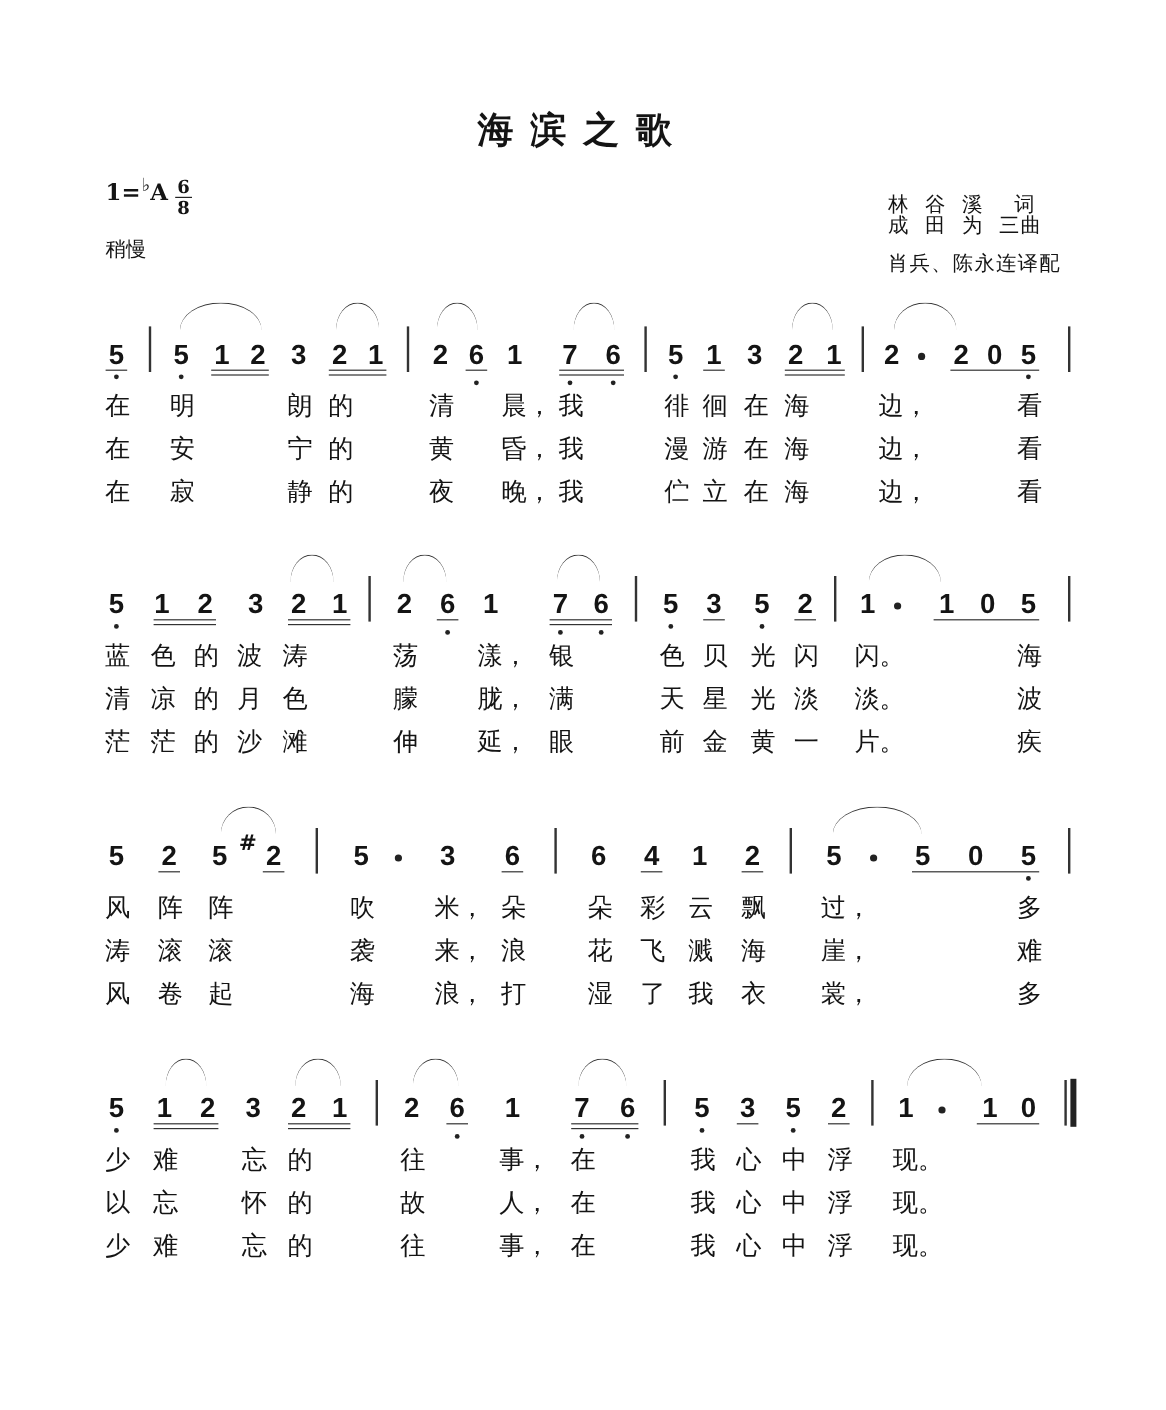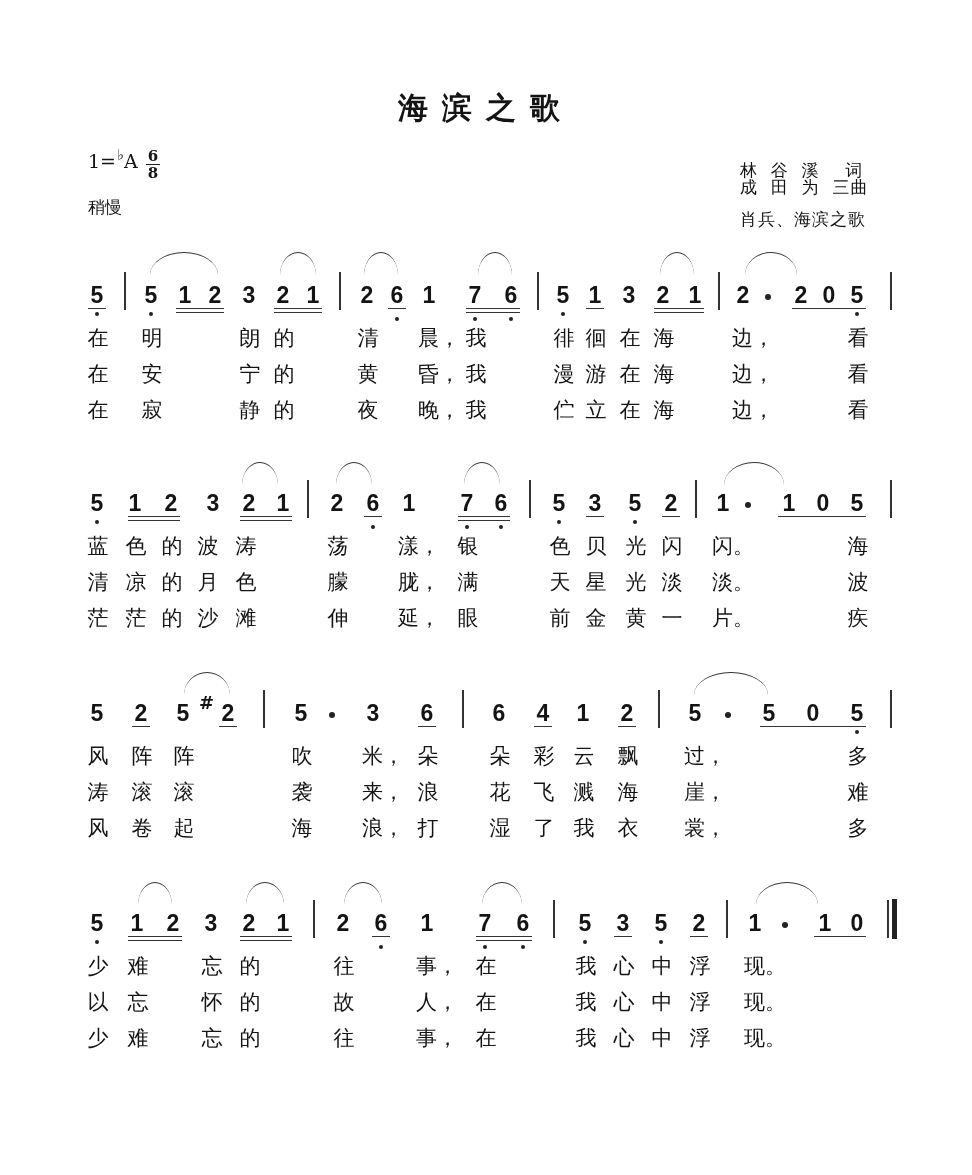--- a/index.html
+++ b/index.html
@@ -1,20 +1,20 @@
 <!DOCTYPE html>
 <html><head>
 <meta charset="utf-8">
 <style>
   html, body { margin:0; padding:0; background:#ffffff; }
   body { width:972px; height:1175px; position:relative; overflow:hidden; color:#141414;
          font-family: "DejaVu Sans", "Liberation Sans", sans-serif; }
   .abs { position:absolute; }
   .title { left:0; width:972px; top:88px; text-align:center; font-size:30px; letter-spacing:14px; font-weight:bold; }
-  .key { left:88px; top:150px; font-size:19px; font-family:"DejaVu Serif", serif; font-weight:normal; }
+  .key { left:88px; top:150px; font-size:19px; font-family:"DejaVu Serif", serif; font-weight:bold; }
   .key .flat { font-size:15px; position:relative; top:-8px; margin-left:1px; }
   .frac { position:absolute; left:146px; top:148px; font-size:15px; font-weight:bold; text-align:center; font-family:"DejaVu Serif", serif; line-height:16px; width:14px; }
   .frac .line { border-top:1.5px solid #222; }
   .tempo { left:88px; top:196px; font-size:17px; }
   .credit { left:740px; font-size:17px; letter-spacing:1px; white-space:pre; }
 
   .note { position:absolute; width:22px; text-align:center; font-size:23px; font-weight:bold; font-family:"Liberation Sans", "DejaVu Sans", sans-serif; line-height:26px; }
   .dotb::after { content:""; position:absolute; left:9px; top:30px; width:4px; height:4px; border-radius:50%; background:#222; }
   .dotb.u2::after { top:35px; }
   .augdot { position:absolute; width:6px; height:6px; border-radius:50%; background:#222; }
@@ -33,21 +33,21 @@
 
 <div class="abs key"><span>1=</span><span class="flat">♭</span><span>A</span></div>
 <div class="frac">
     <div>6</div>
     <div class="line"></div>
     <div>8</div>
   </div>
 <div class="abs tempo">稍慢</div>
 <div class="abs credit" style="top:159px">林  谷  溪    词</div>
 <div class="abs credit" style="top:176px">成  田  为  三曲</div>
-<div class="abs credit" style="top:208px">肖兵、海滨之歌</div>
+<div class="abs credit" style="top:208px">肖兵、陈永连译配</div>
 
 <div>
 
   <div class="slur" style="left:150px;top:252px;width:68px"></div>
   <div class="slur" style="left:280px;top:252px;width:36px"></div>
   <div class="slur" style="left:364px;top:252px;width:34px"></div>
   <div class="slur" style="left:478px;top:252px;width:34px"></div>
   <div class="slur" style="left:660px;top:252px;width:34px"></div>
   <div class="slur" style="left:745px;top:252px;width:52px"></div>
 

